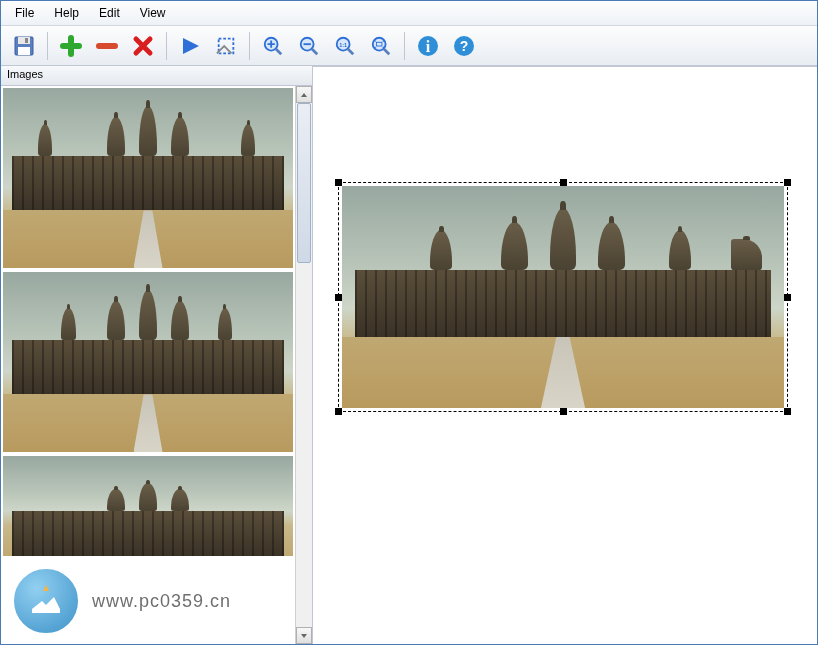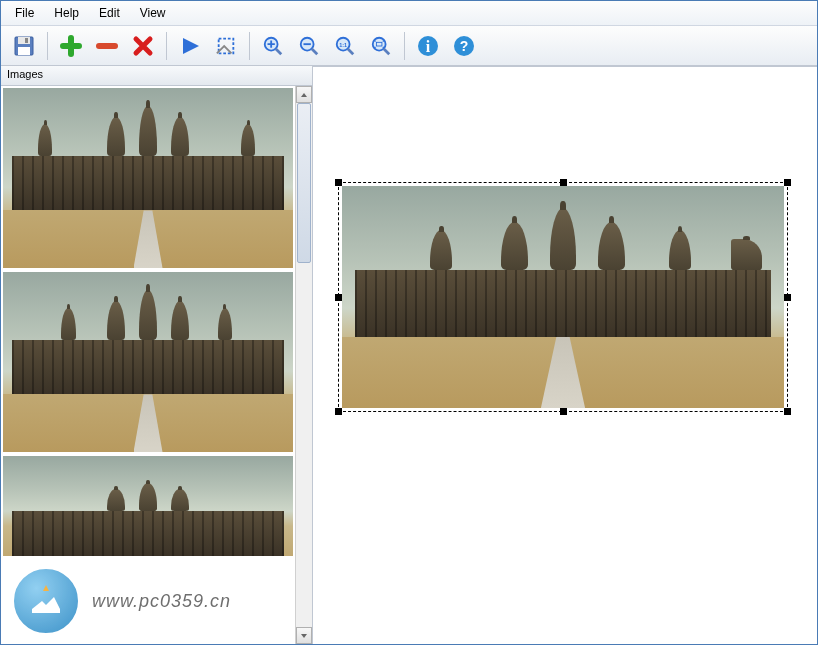--- a/index.html
+++ b/index.html
@@ -179,21 +179,21 @@
       pointer-events: none;
     }
     .wm-circle {
       width: 72px; height: 72px; border-radius: 50%;
       background: radial-gradient(circle at 35% 30%, #7fc8ef, #1b7fbf);
       border: 4px solid #fff;
       display:flex; align-items:center; justify-content:center;
     }
     .wm-text { display:flex; flex-direction:column; }
     .wm-main { font-size: 26px; font-weight: bold; font-style: italic; color:#333; text-shadow: 1px 1px 0 #fff;}
-    .wm-sub { font-size: 18px; color:#555; letter-spacing: 1px; font-style: italic;}
+    .wm-sub { font-size: 18px; color:#555; letter-spacing: 1px;}
   </style>
 </head>
 <body>
 
 <div class="window">
 
 
   <div class="menubar">
     <div class="menu-item">File</div>
     <div class="menu-item">Help</div>

